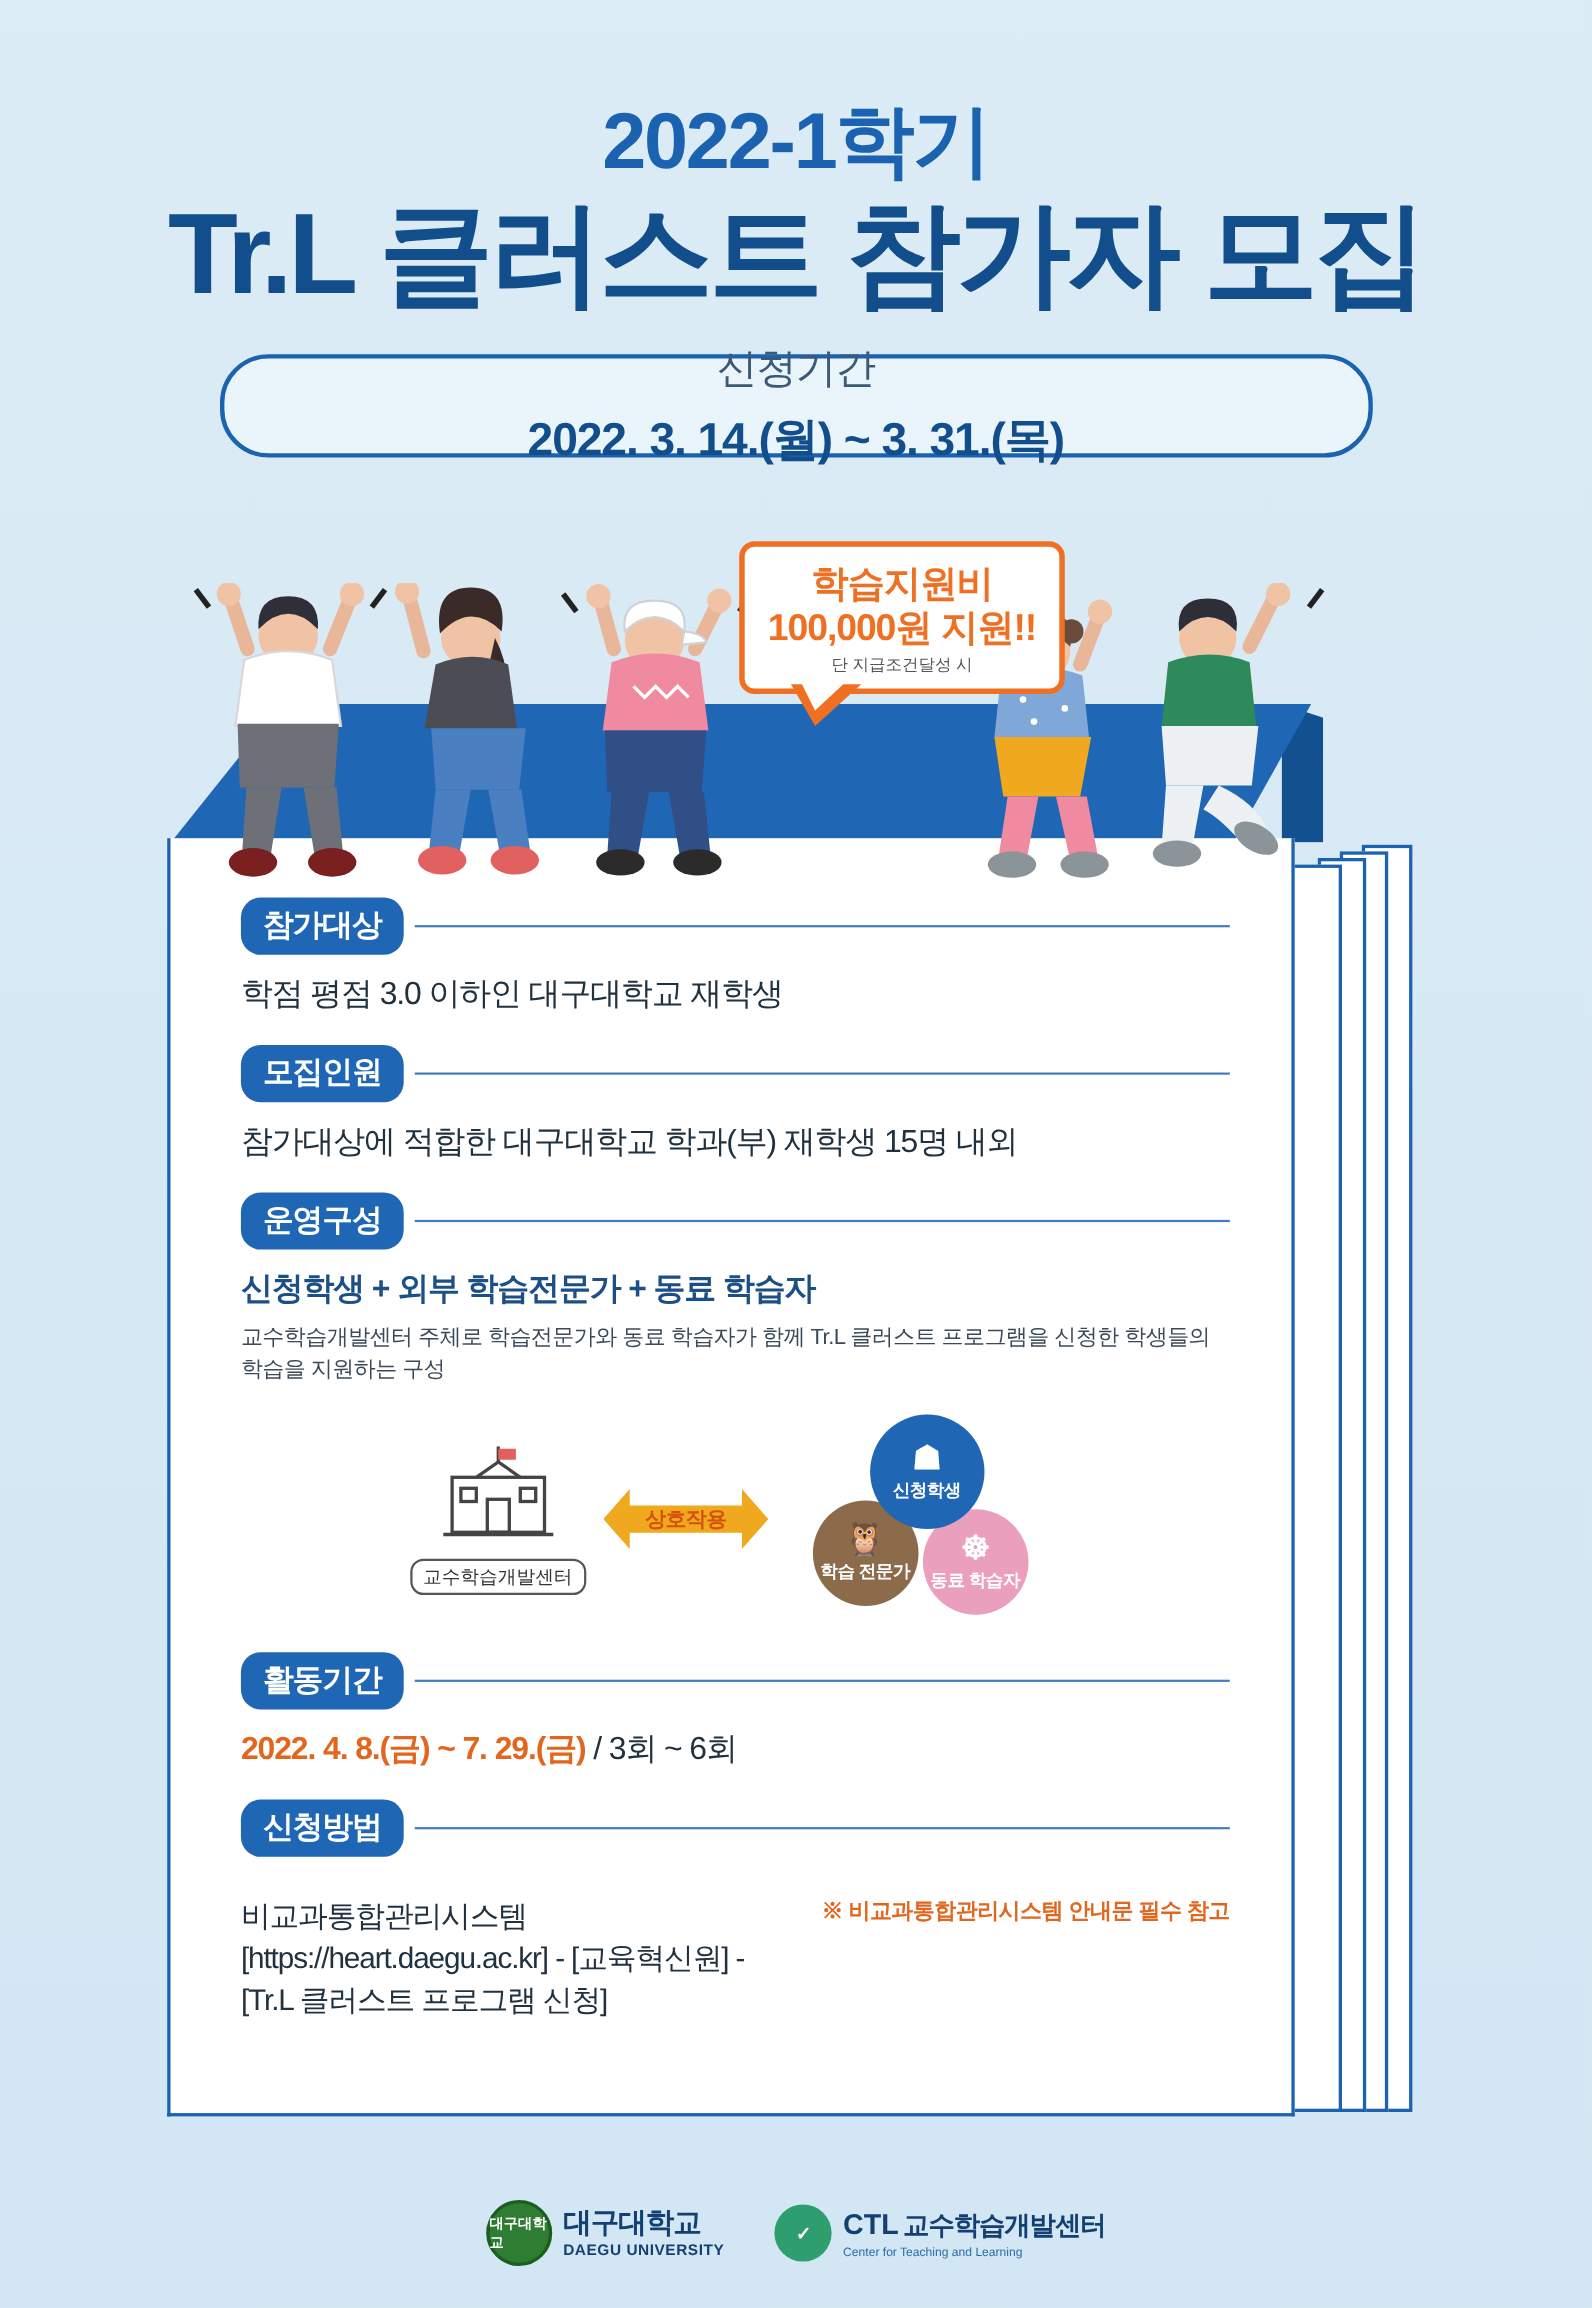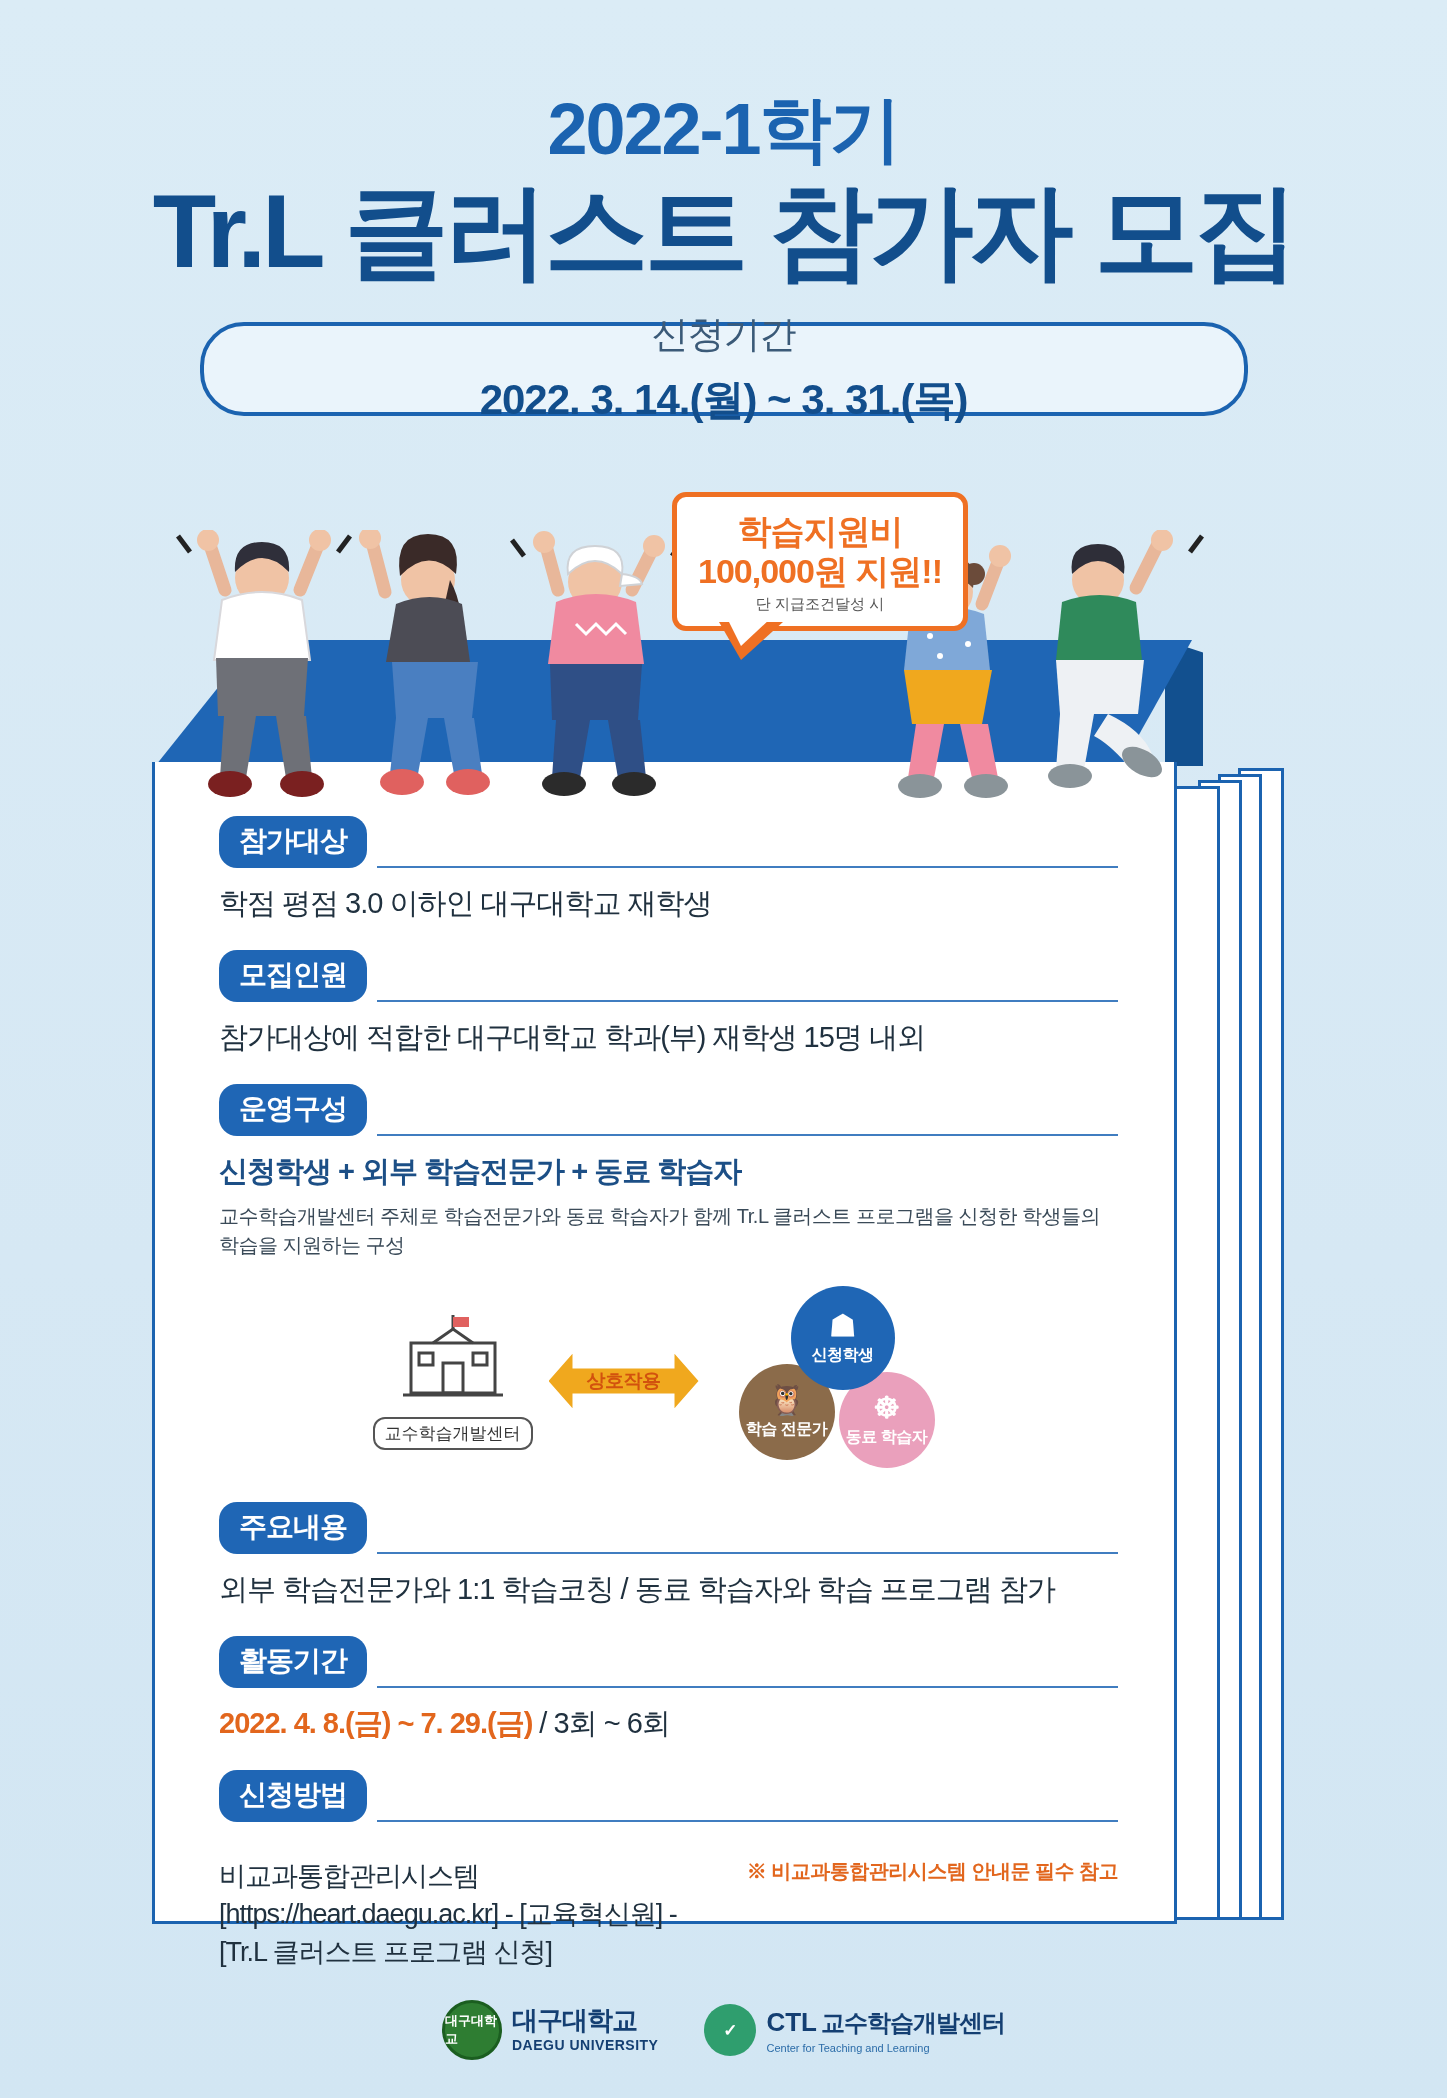--- a/index.html
+++ b/index.html
@@ -171,21 +171,21 @@
   .content {
     position: absolute;
     left: 0; top: 0;
     width: 100%;
     padding: 54px 56px 0 64px;
     box-sizing: border-box;
   }
   .section { margin-bottom: 26px; }
   .sec-head {
     display: flex;
-    align-items: flex-end;
+    align-items: center;
     gap: 0;
   }
   .sec-tag {
     background: #1f66b5;
     color: #fff;
     font-size: 28px;
     font-weight: bold;
     letter-spacing: -1px;
     border-radius: 18px;
     padding: 6px 20px 8px;
@@ -518,27 +518,20 @@
                 <span>학습 전문가</span>
               </div>
               <div class="circ circ-right">
                 <span class="glyph">☸</span>
                 <span>동료 학습자</span>
               </div>
             </div>
           </div>
         </div>
 
-        <div class="section">
-          <div class="sec-head">
-            <span class="sec-tag">주요내용</span>
-            <span class="sec-line"></span>
-          </div>
-          <div class="sec-body">외부 학습전문가와 1:1 학습코칭 / 동료 학습자와 학습 프로그램 참가</div>
-        </div>
 
         <div class="section">
           <div class="sec-head">
             <span class="sec-tag">활동기간</span>
             <span class="sec-line"></span>
           </div>
           <div class="sec-body">
             <span class="orange">2022. 4. 8.(금) ~ 7. 29.(금)</span><span> / 3회 ~ 6회</span>
           </div>
         </div>

